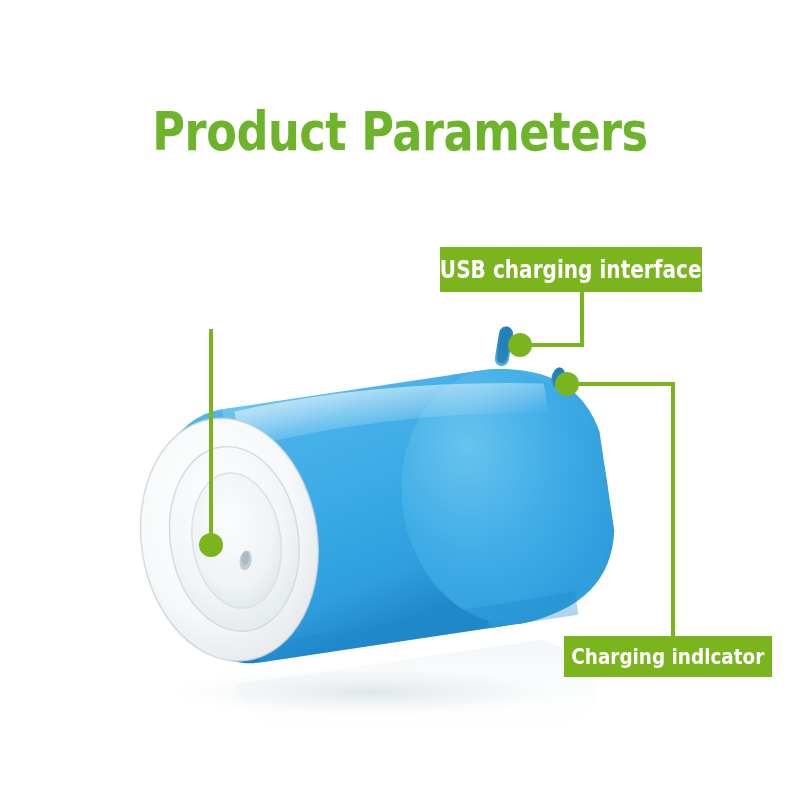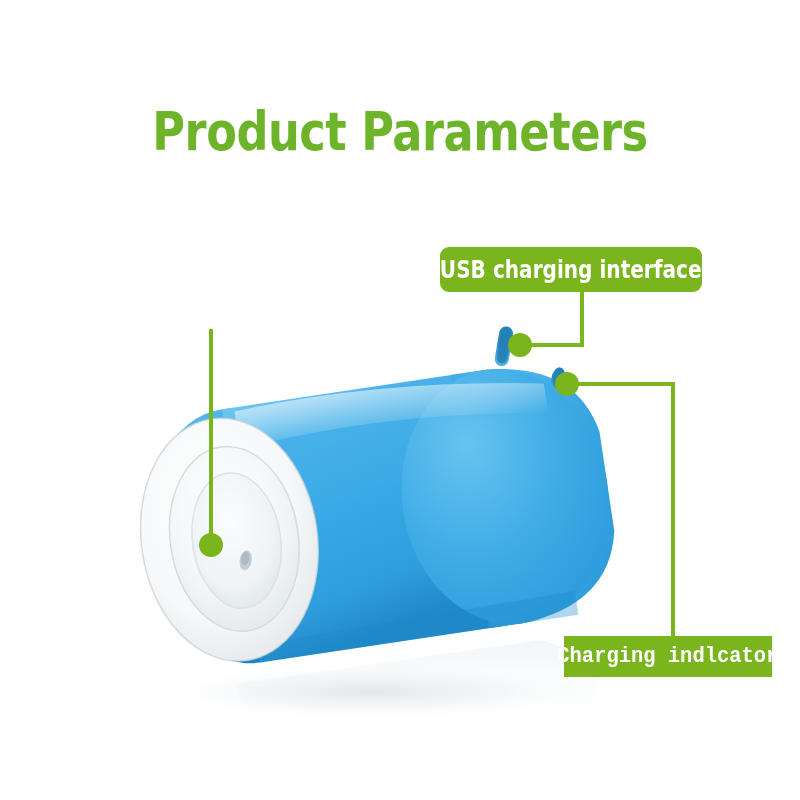--- a/index.html
+++ b/index.html
@@ -70,29 +70,27 @@
     height: 47px;
     font-size: 24px;
     padding-left: 26px;
   }
   #callout-usb {
     left: 440px;
     top: 203px;
     width: 262px;
     height: 45px;
     font-size: 24px;
-    border-radius: 9px;
   }
   #callout-indicator {
     left: 564px;
     top: 592px;
     width: 208px;
     height: 41px;
     font-size: 22px;
-    font-family: Liberation Mono, monospace;
   }
 
   
   #leaders {
     position: absolute;
     left: 0;
     top: 0;
     width: 800px;
     height: 800px;
     pointer-events: none;

